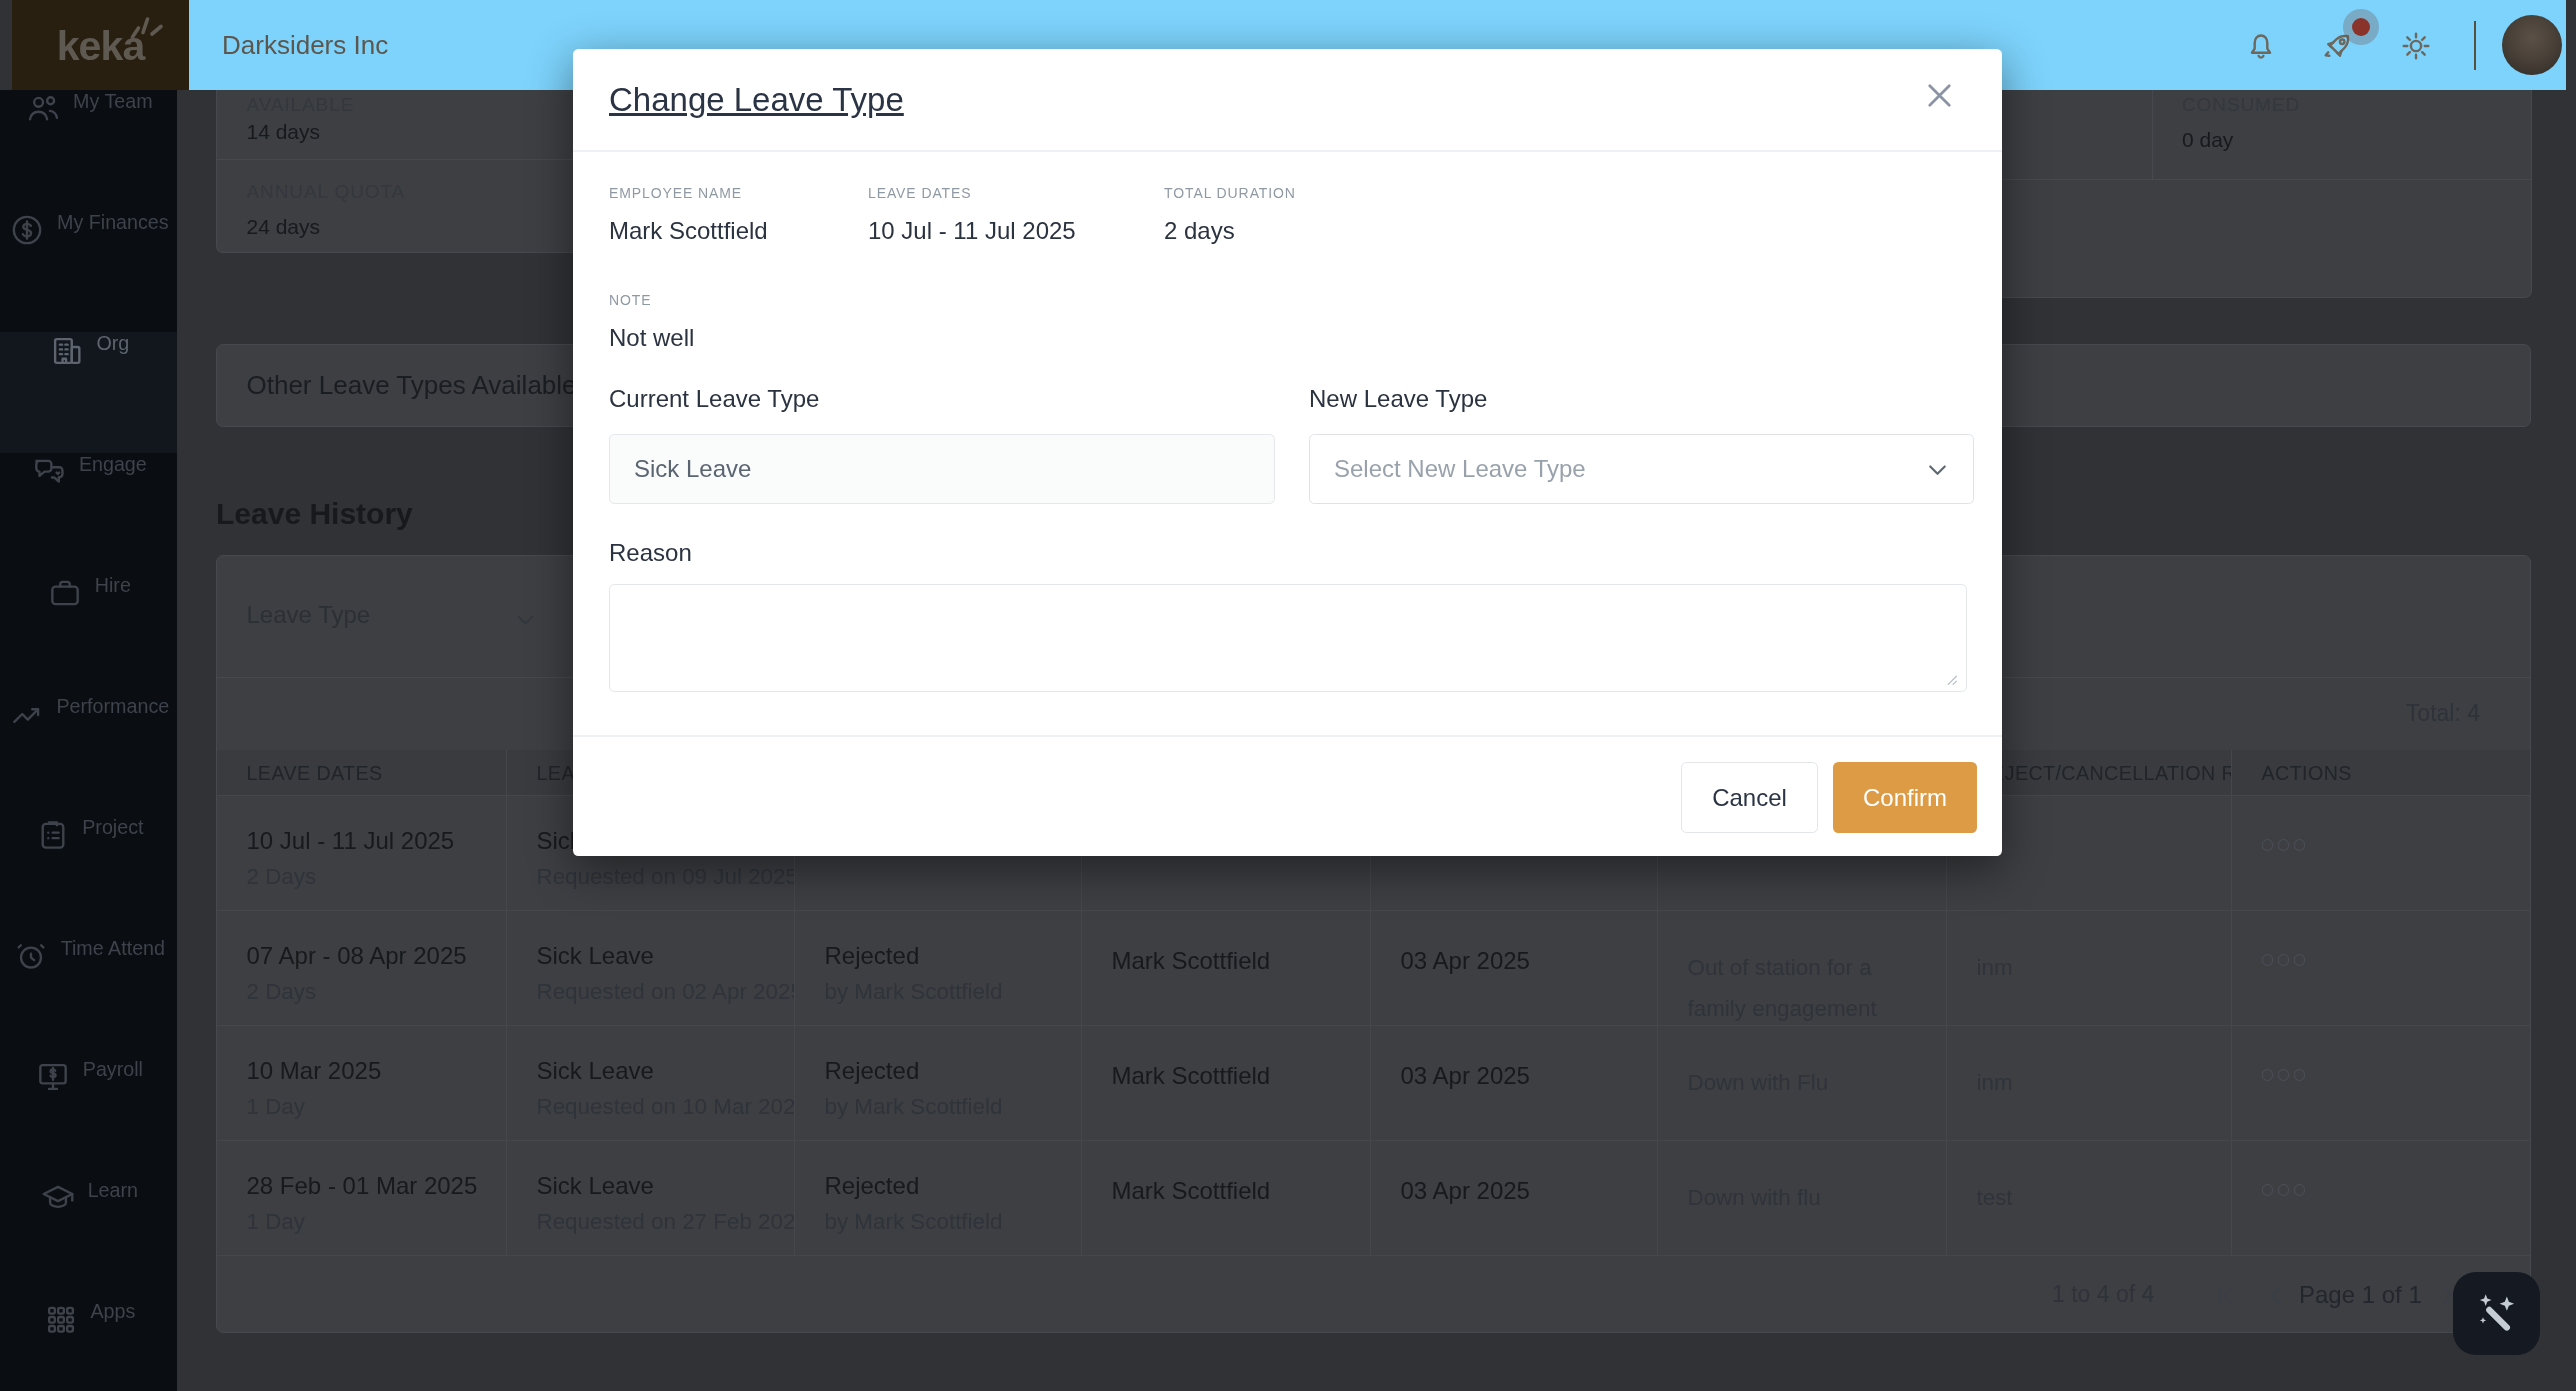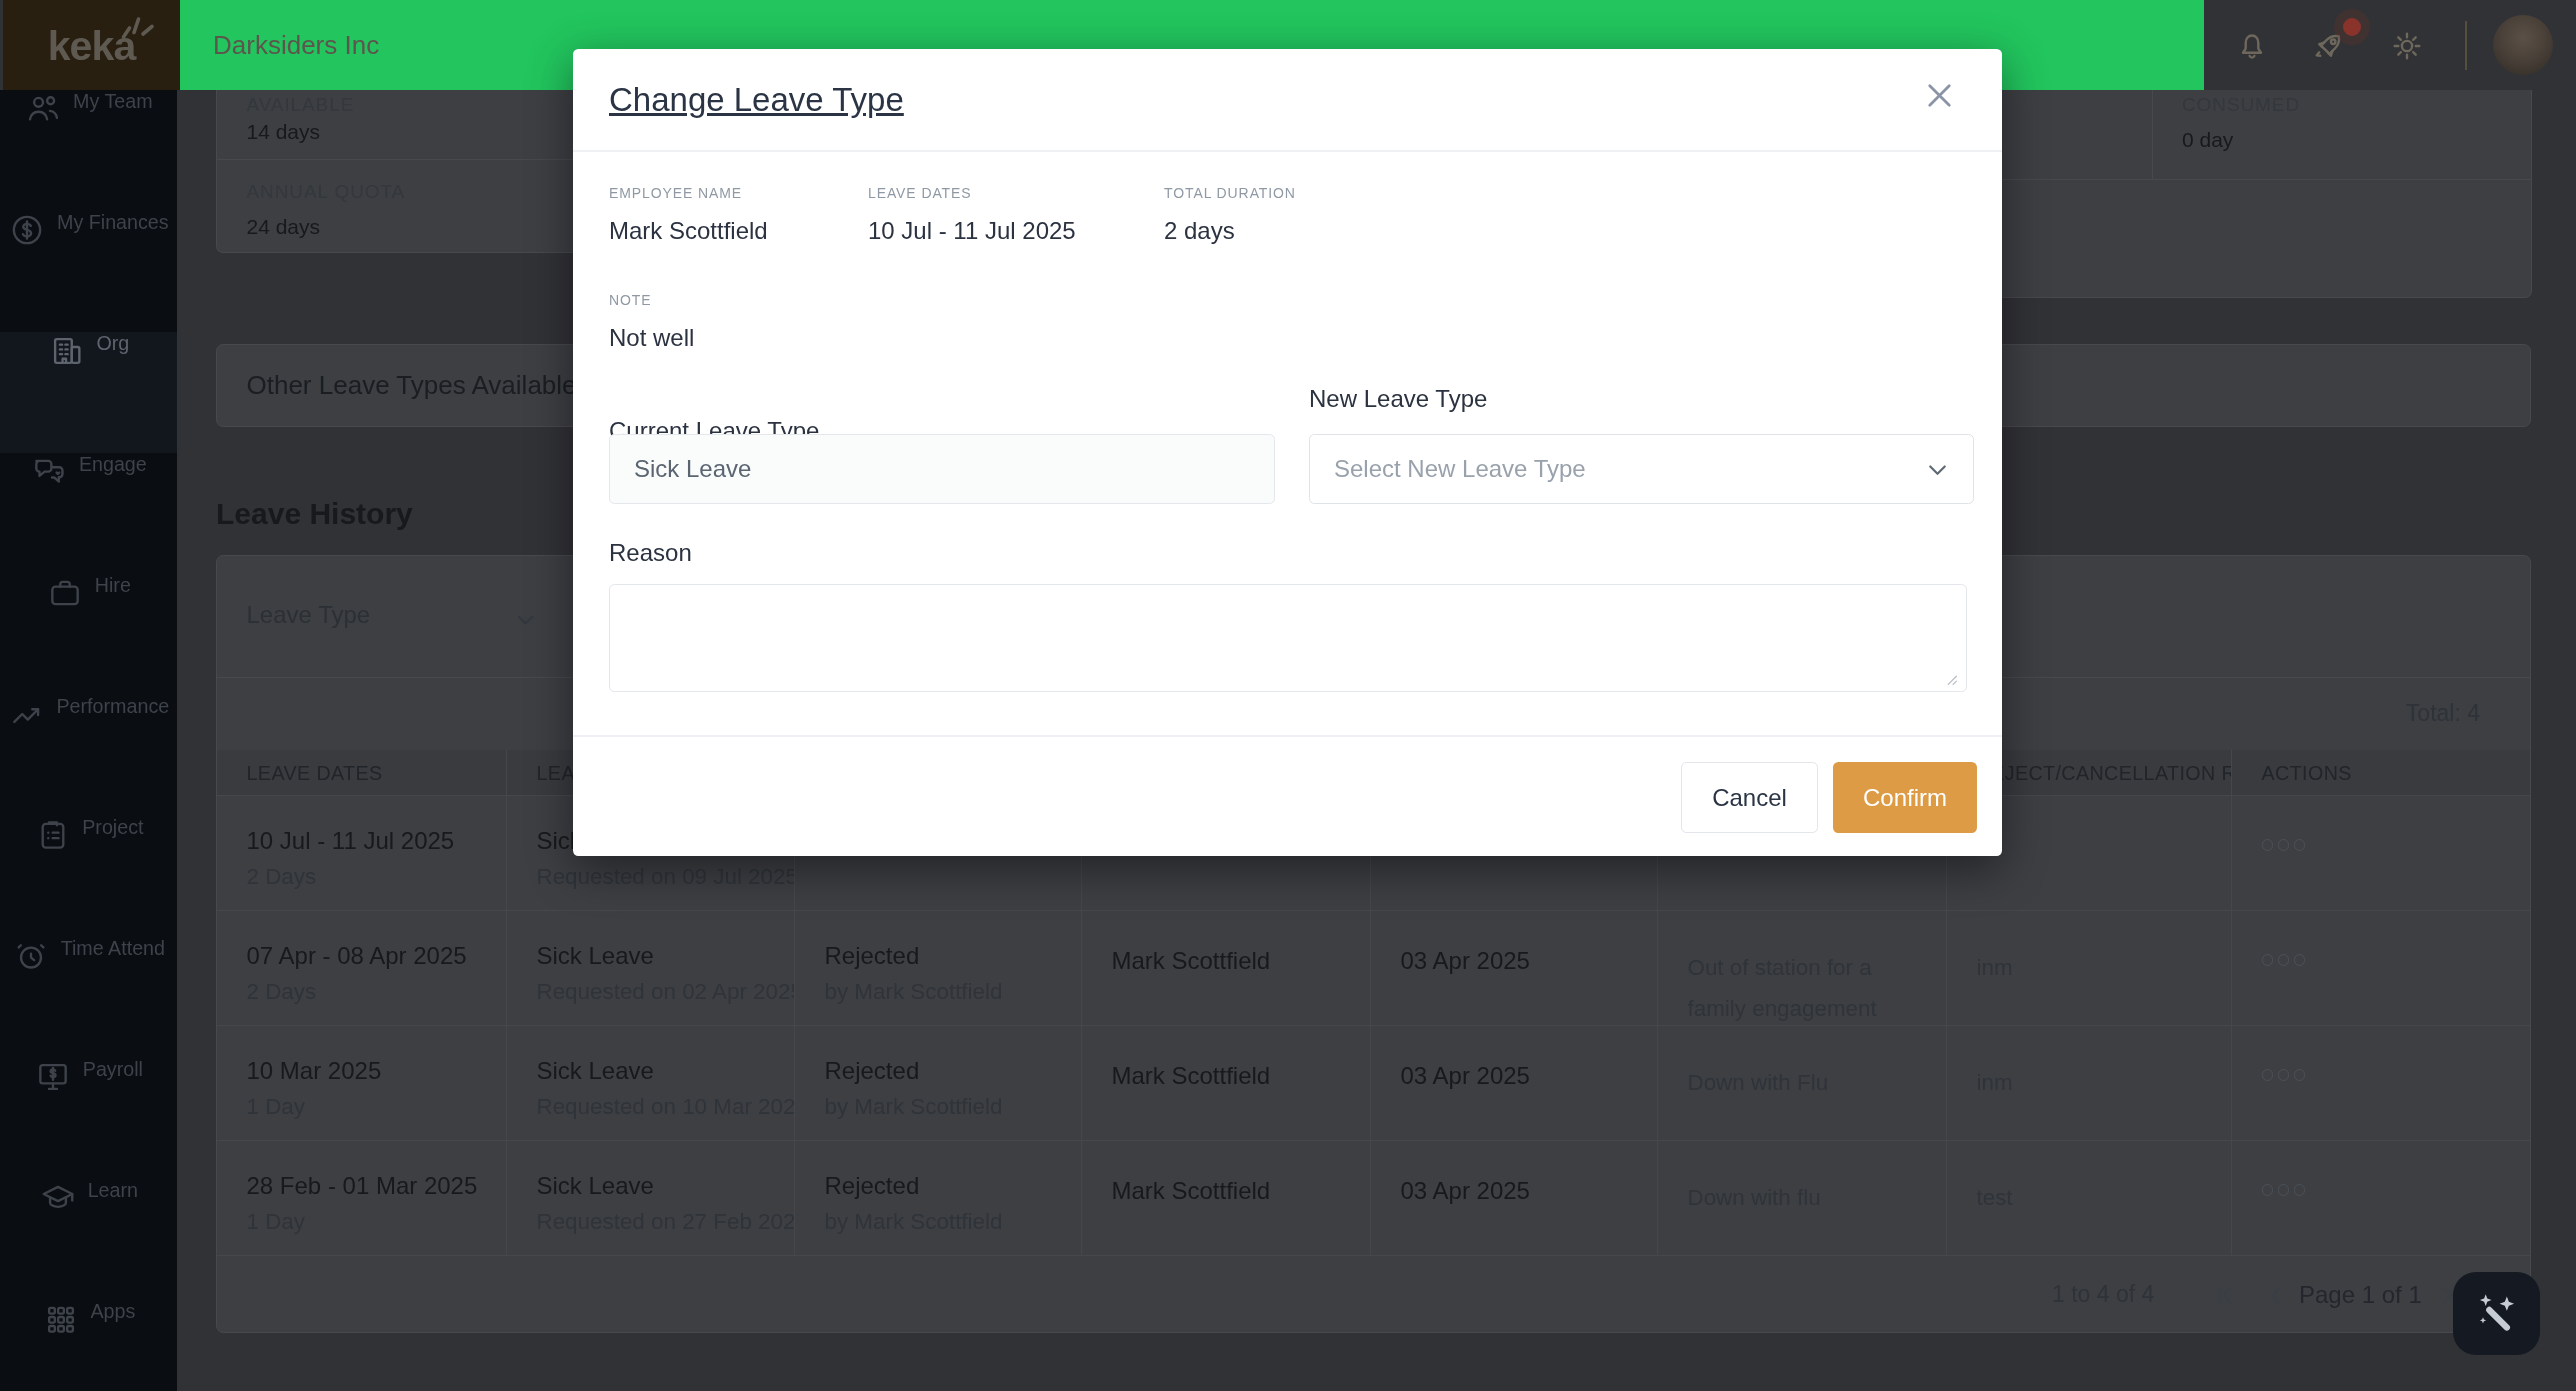--- a/index.html
+++ b/index.html
@@ -3,21 +3,21 @@
 <meta charset="utf-8">
 <style>
   html,body{margin:0;padding:0;}
   body{
     width:2576px;height:1392px;overflow:hidden;position:relative;
     background:#313236;font-family:"Liberation Sans",sans-serif;
     -webkit-font-smoothing:antialiased;
   }
   svg{display:block}
   
-  .topbar{position:absolute;left:3px;top:0;width:2201px;height:90px;background:#22c55e;}
+  .topbar{position:absolute;left:12px;top:0;width:2554px;height:90px;background:#7dd3fc;}
   .logo-box{position:absolute;left:0;top:0;width:177px;height:90px;background:#291f11;display:flex;align-items:center;justify-content:center;}
   .logo-text{font-size:41px;font-weight:800;color:#5f5a51;letter-spacing:-0.9px;position:relative;top:1.8px;}
   .logo-spark{position:absolute;right:25px;top:12.5px;}
   .company{position:absolute;left:210px;top:29.5px;font-size:26px;color:#5c564c;}
   .search-pill{position:absolute;left:455px;top:13.4px;width:1069px;height:64px;border-radius:32px;background:#453f35;display:flex;align-items:center;}
   .search-pill svg{margin-left:29px;}
   .search-pill input{flex:1;background:transparent;border:none;outline:none;font-size:24px;color:#6d6759;margin-left:16px;font-family:"Liberation Sans",sans-serif;}
   .search-pill input::placeholder{color:#6d6759;opacity:1;}
   .top-icon{position:absolute;top:28px;width:36px;height:36px;color:#6e675c;cursor:pointer;}
   .rocket-dot{position:absolute;left:2340px;top:18px;width:18px;height:18px;border-radius:50%;background:#8a332b;box-shadow:0 0 0 9px rgba(110,50,35,.25);}
@@ -413,21 +413,21 @@
   <div class="m-lab" style="left:36px;top:136px;">EMPLOYEE NAME</div>
   <div class="m-val" style="left:36px;top:168px;">Mark Scottfield</div>
   <div class="m-lab" style="left:295px;top:136px;">LEAVE DATES</div>
   <div class="m-val" style="left:295px;top:168px;">10 Jul - 11 Jul 2025</div>
   <div class="m-lab" style="left:591px;top:136px;">TOTAL DURATION</div>
   <div class="m-val" style="left:591px;top:168px;">2 days</div>
 
   <div class="m-lab" style="left:36px;top:243px;">NOTE</div>
   <div class="m-val" style="left:36px;top:275px;">Not well</div>
 
-  <div class="m-field-label" style="left:36px;top:336px;margin-top:32px;">Current Leave Type</div>
+  <div class="m-field-label" style="left:36px;top:336px;">Current Leave Type</div>
   <div class="m-input disabled" style="left:36px;top:385px;width:666px;">
     <span>Sick Leave</span>
   </div>
 
   <div class="m-field-label" style="left:736px;top:336px;">New Leave Type</div>
   <div class="m-input m-select" style="left:736px;top:385px;width:665px;">
     <span>Select New Leave Type</span>
     <svg width="29" height="29" viewBox="0 0 24 24" fill="none" stroke="#5f6973" stroke-width="1.8" stroke-linecap="round" stroke-linejoin="round">
       <path d="M6 9.5l6 6 6-6"></path>
     </svg>

